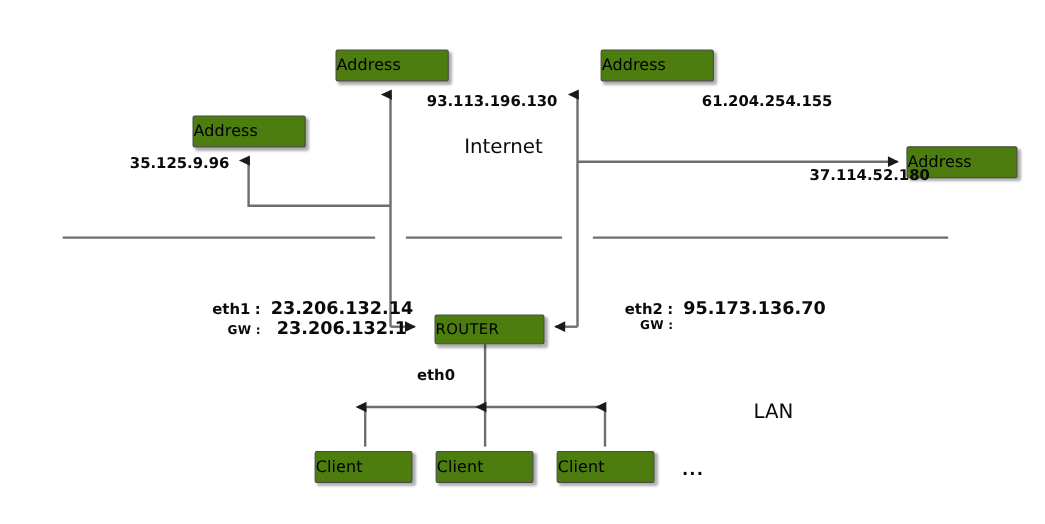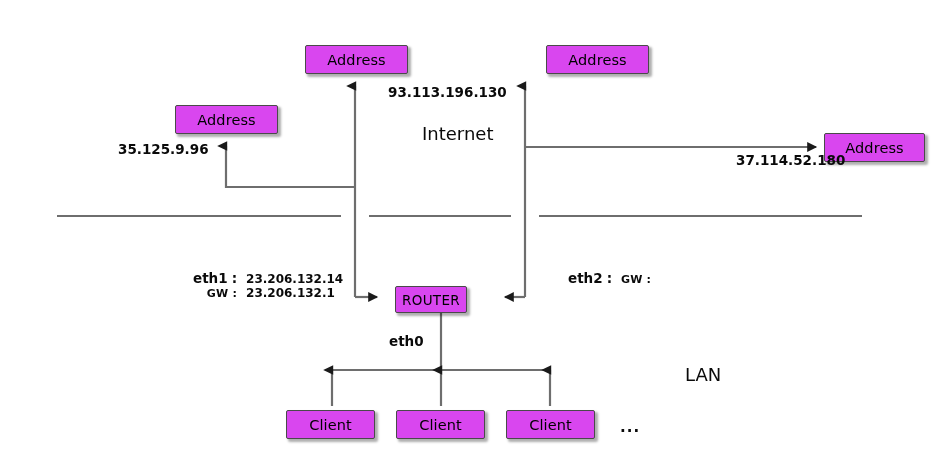--- a/index.html
+++ b/index.html
@@ -18,26 +18,26 @@
   #wires {
     position: absolute;
     left: 0;
     top: 0;
     width: 950px;
     height: 476px;
   }
   .node {
     position: absolute;
     box-sizing: border-box;
-    background: #d946ef;
+    background: #4d7c0f;
     border: 1.5px solid #4a4a4a;
     border-radius: 2px;
     display: flex;
     align-items: center;
-    justify-content: center;
+    justify-content: flex-start;
     font-size: 14.5px;
     color: #000000;
     letter-spacing: 0.1px;
     box-shadow: 2.5px 2.5px 2.5px rgba(0,0,0,0.32);
     z-index: 3;
   }
   .node.router {
     font-size: 13.5px;
     letter-spacing: 0.3px;
   }
@@ -74,23 +74,23 @@
     font-weight: bold;
     font-size: 13.5px;
     color: #0a0a0a;
     white-space: pre;
   }
   .iface-block .k.sub {
     font-size: 11px;
     letter-spacing: 0.2px;
   }
   .iface-block .v {
-    text-align: left;
-    font-weight: bold;
-    font-size: 12px;
+    text-align: center;
+    font-weight: bold;
+    font-size: 16px;
     color: #0a0a0a;
     white-space: pre;
   }
   .lbl.dots {
     font-size: 15px;
     font-weight: bold;
     letter-spacing: 1px;
   }
 </style>
 </head>
@@ -150,56 +150,58 @@
   </div>
 
   <div class="node" style="left:546px; top:45px; width:103px; height:29px;">
     <span>Address</span>
   </div>
 
   <div class="node" style="left:824px; top:133px; width:101px; height:29px;">
     <span>Address</span>
   </div>
 
-  <div class="node router" style="left:395px; top:286px; width:72px; height:27px;">
+  <div class="node router" style="left:395px; top:286px; width:100px; height:27px;">
     <span>ROUTER</span>
   </div>
 
   <div class="node" style="left:286px; top:410px; width:89px; height:29px;">
     <span>Client</span>
   </div>
 
   <div class="node" style="left:396px; top:410px; width:89px; height:29px;">
     <span>Client</span>
   </div>
 
   <div class="node" style="left:506px; top:410px; width:89px; height:29px;">
     <span>Client</span>
   </div>
 
   <div class="lbl ip" style="left:118px; top:141px;">35.125.9.96</div>
 
   <div class="lbl ip" style="left:388px; top:84px;text-align:right;">93.113.196.130</div>
 
+  <div class="lbl ip" style="left:638px; top:84px;">61.204.254.155</div>
 
   <div class="lbl ip" style="left:716px; top:152px;margin-left:20px;">37.114.52.180</div>
 
   <div class="lbl zone" style="left:422px; top:123px;">Internet</div>
 
   <div class="lbl zone" style="left:685px; top:364px;">LAN</div>
 
   <div class="iface-block" style="left:158px; top:270px;margin-left:35px;">
     <span class="k"><span>eth1</span><span style="margin-left:4px;">:</span></span>
     <span class="v">23.206.132.14</span>
     <span class="k sub"><span>GW</span><span style="margin-left:4px;">:</span></span>
     <span class="v">23.206.132.1</span>
   </div>
 
   <div class="iface-block" style="left:568px; top:270px;">
     <span class="k"><span>eth2</span><span style="margin-left:4px;">:</span></span>
+    <span class="v">95.173.136.70</span>
     <span class="k sub"><span>GW</span><span style="margin-left:4px;">:</span></span>
   </div>
 
-  <div class="lbl iface" style="left:389px; top:333px;">eth0</div>
+  <div class="lbl iface" style="left:379px; top:333px;">eth0</div>
 
   <div class="lbl dots" style="left:620px; top:418px;">...</div>
 
 </div>
 
 </body></html>

